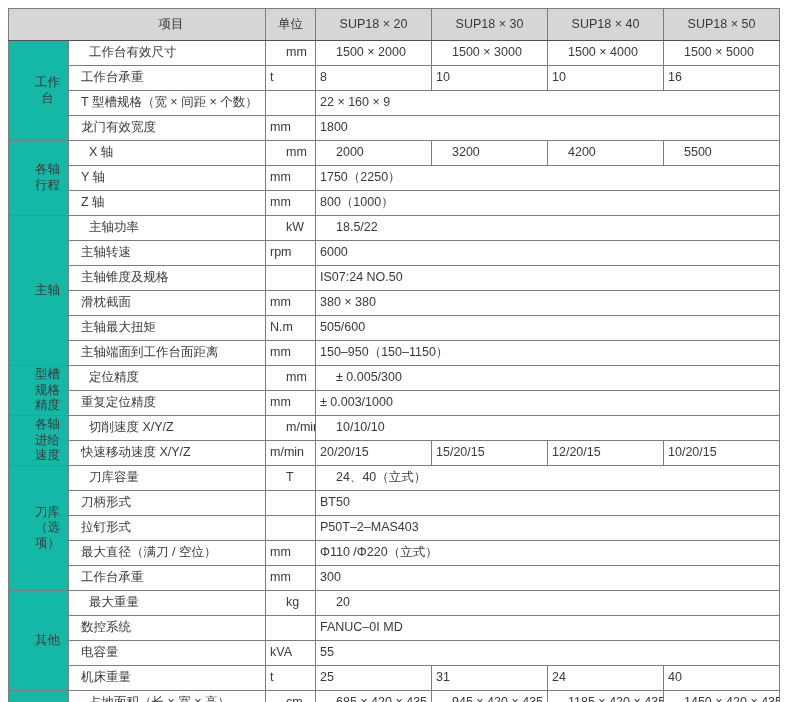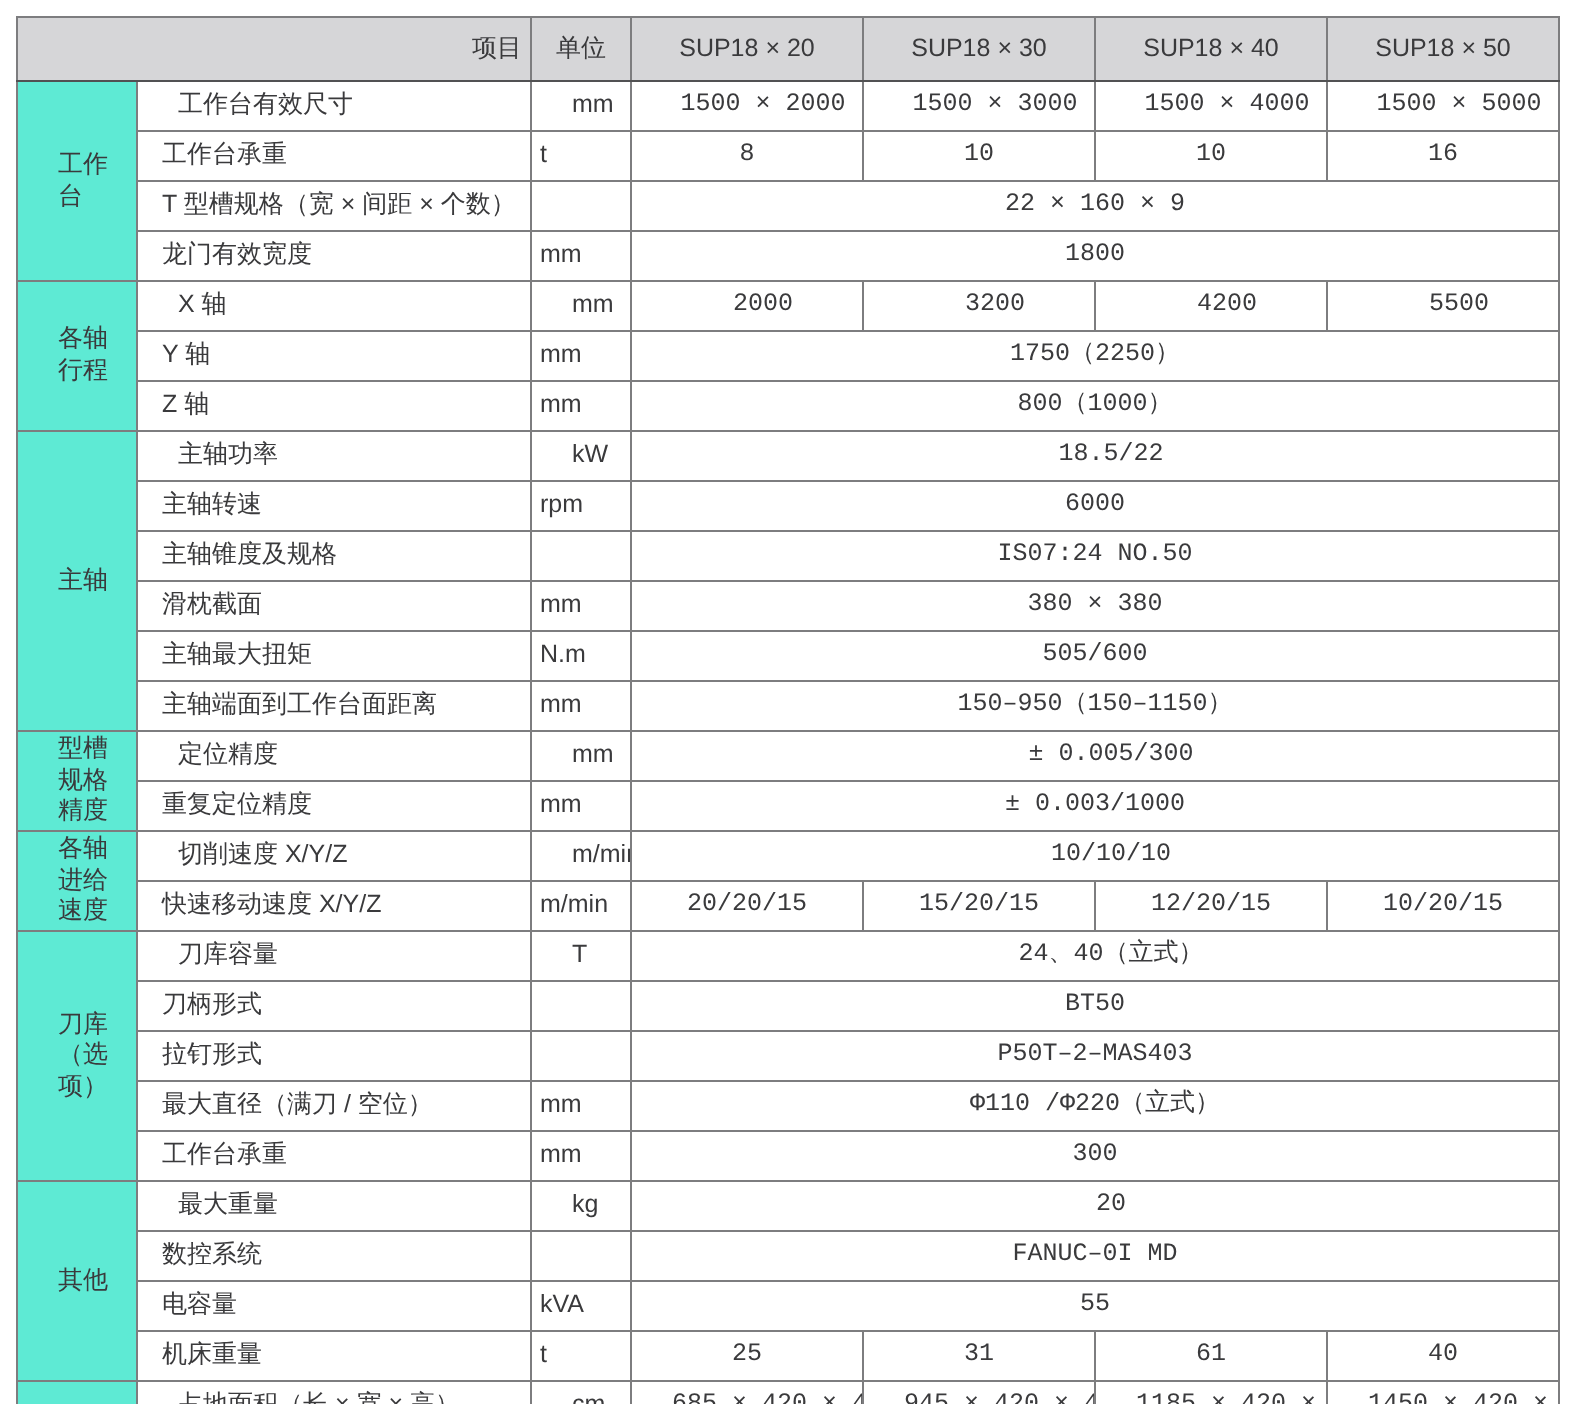--- a/index.html
+++ b/index.html
@@ -24,35 +24,35 @@
     font-weight:normal;
     overflow:hidden;
     white-space:nowrap;
   }
   tr.hdr th{
     background:#d6d6d8;
     height:31px;
     border-bottom:1px solid #515153;
   }
   tr.hdr th.h-item{
-    text-align:right;
+    text-align:center;
     padding-left:72px;
   }
   td.grp{
-    background:#5eead4;
-    text-align:left;
+    background:#14b8a6;
+    text-align:center;
     white-space:pre-line;
     padding:0 2px;
   }
   td.item{
     text-align:left;
     padding-left:12px;
   }
   td.unit{text-align:left;}
-  td.val{text-align:center;font-family:Liberation Mono, monospace;}
+  td.val{}
   tr.gstart td{border-top:1px solid #515153;padding-left:20px;}
 </style>
 </head>
 <body>
 
 <table class="spec">
   <colgroup>
     <col class="c-grp">
       <col class="c-item">
       <col class="c-unit">
@@ -223,21 +223,21 @@
   <tr>
     <td class="item">电容量</td>
     <td class="unit">kVA</td>
     <td class="val" colspan="4">55</td>
   </tr>
   <tr>
     <td class="item">机床重量</td>
     <td class="unit">t</td>
     <td class="val">25</td>
     <td class="val">31</td>
-    <td class="val">61</td>
+    <td class="val">24</td>
     <td class="val">40</td>
   </tr>
 
   <tr class="gstart">
     <td class="grp"></td>
     <td class="item">占地面积（长 × 宽 × 高）</td>
     <td class="unit">cm</td>
     <td class="val">685 × 420 × 435</td>
     <td class="val">945 × 420 × 435</td>
     <td class="val">1185 × 420 × 435</td>

